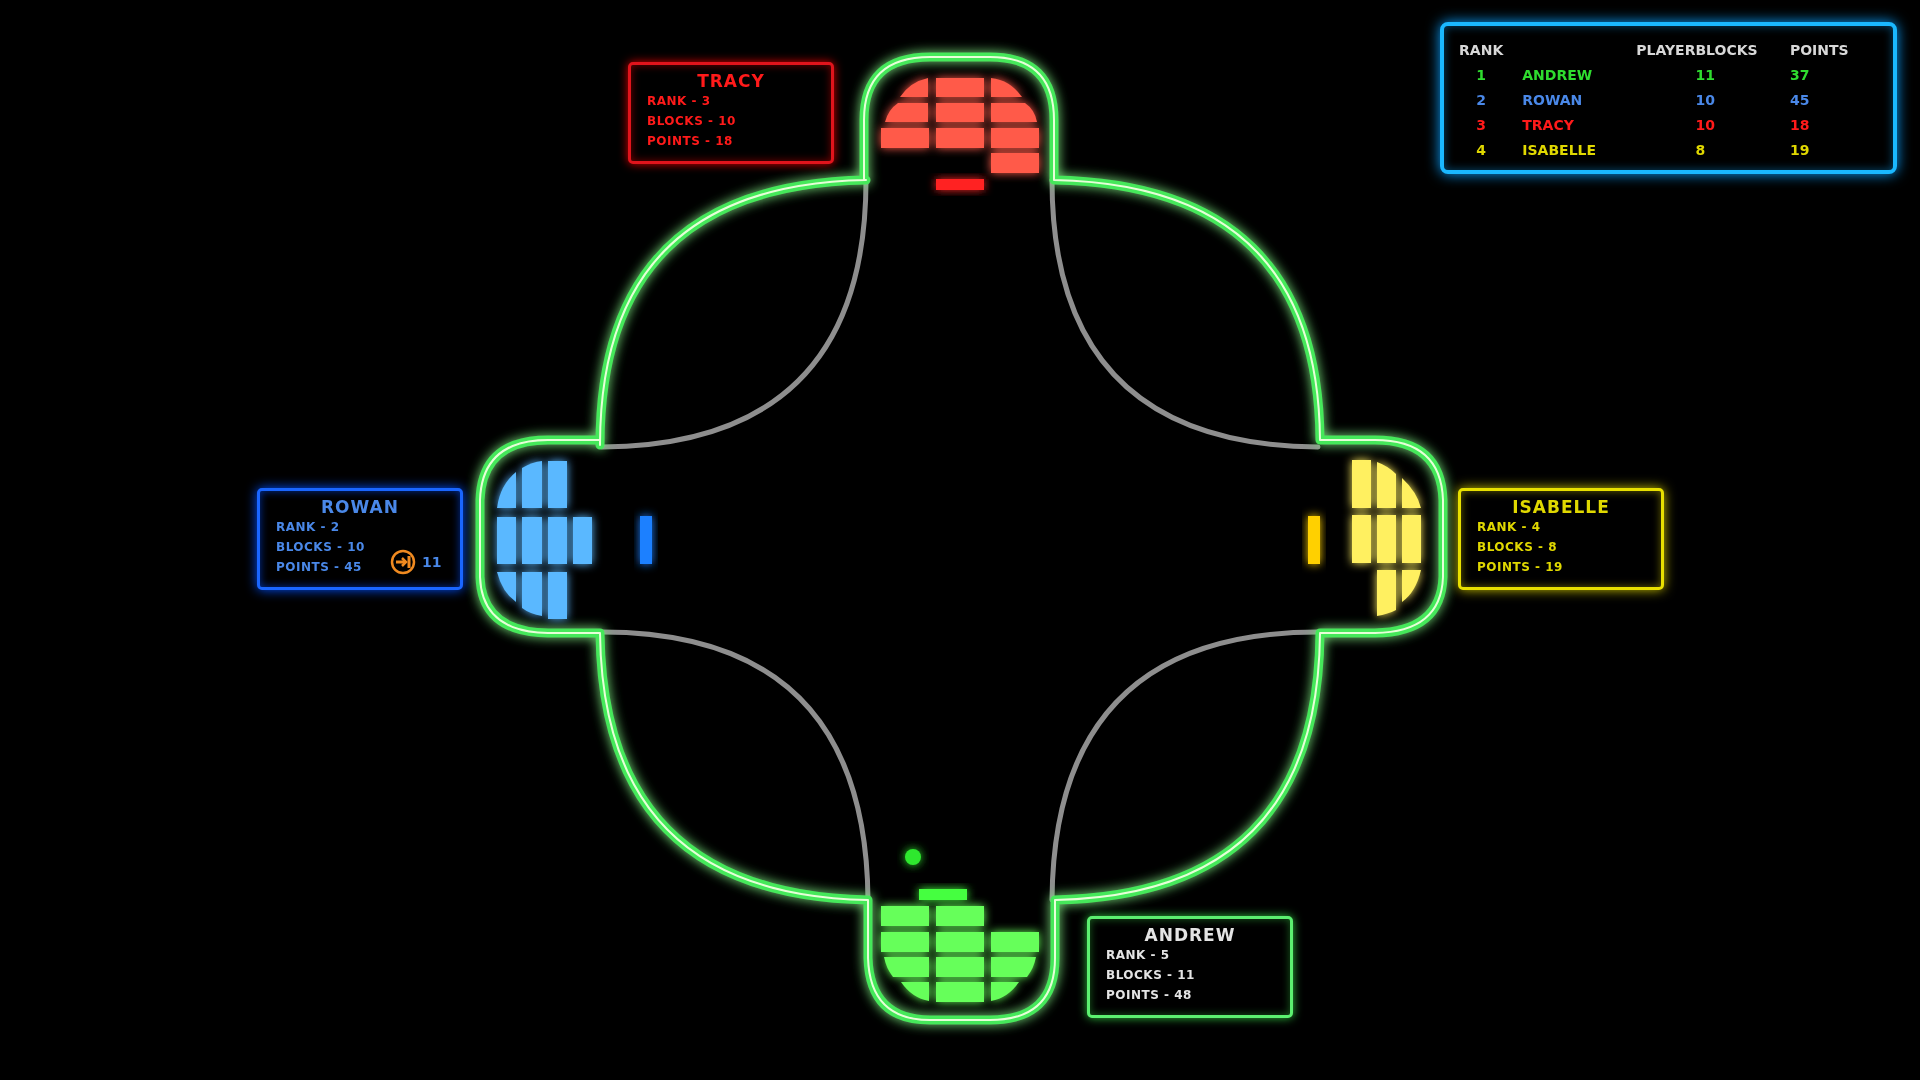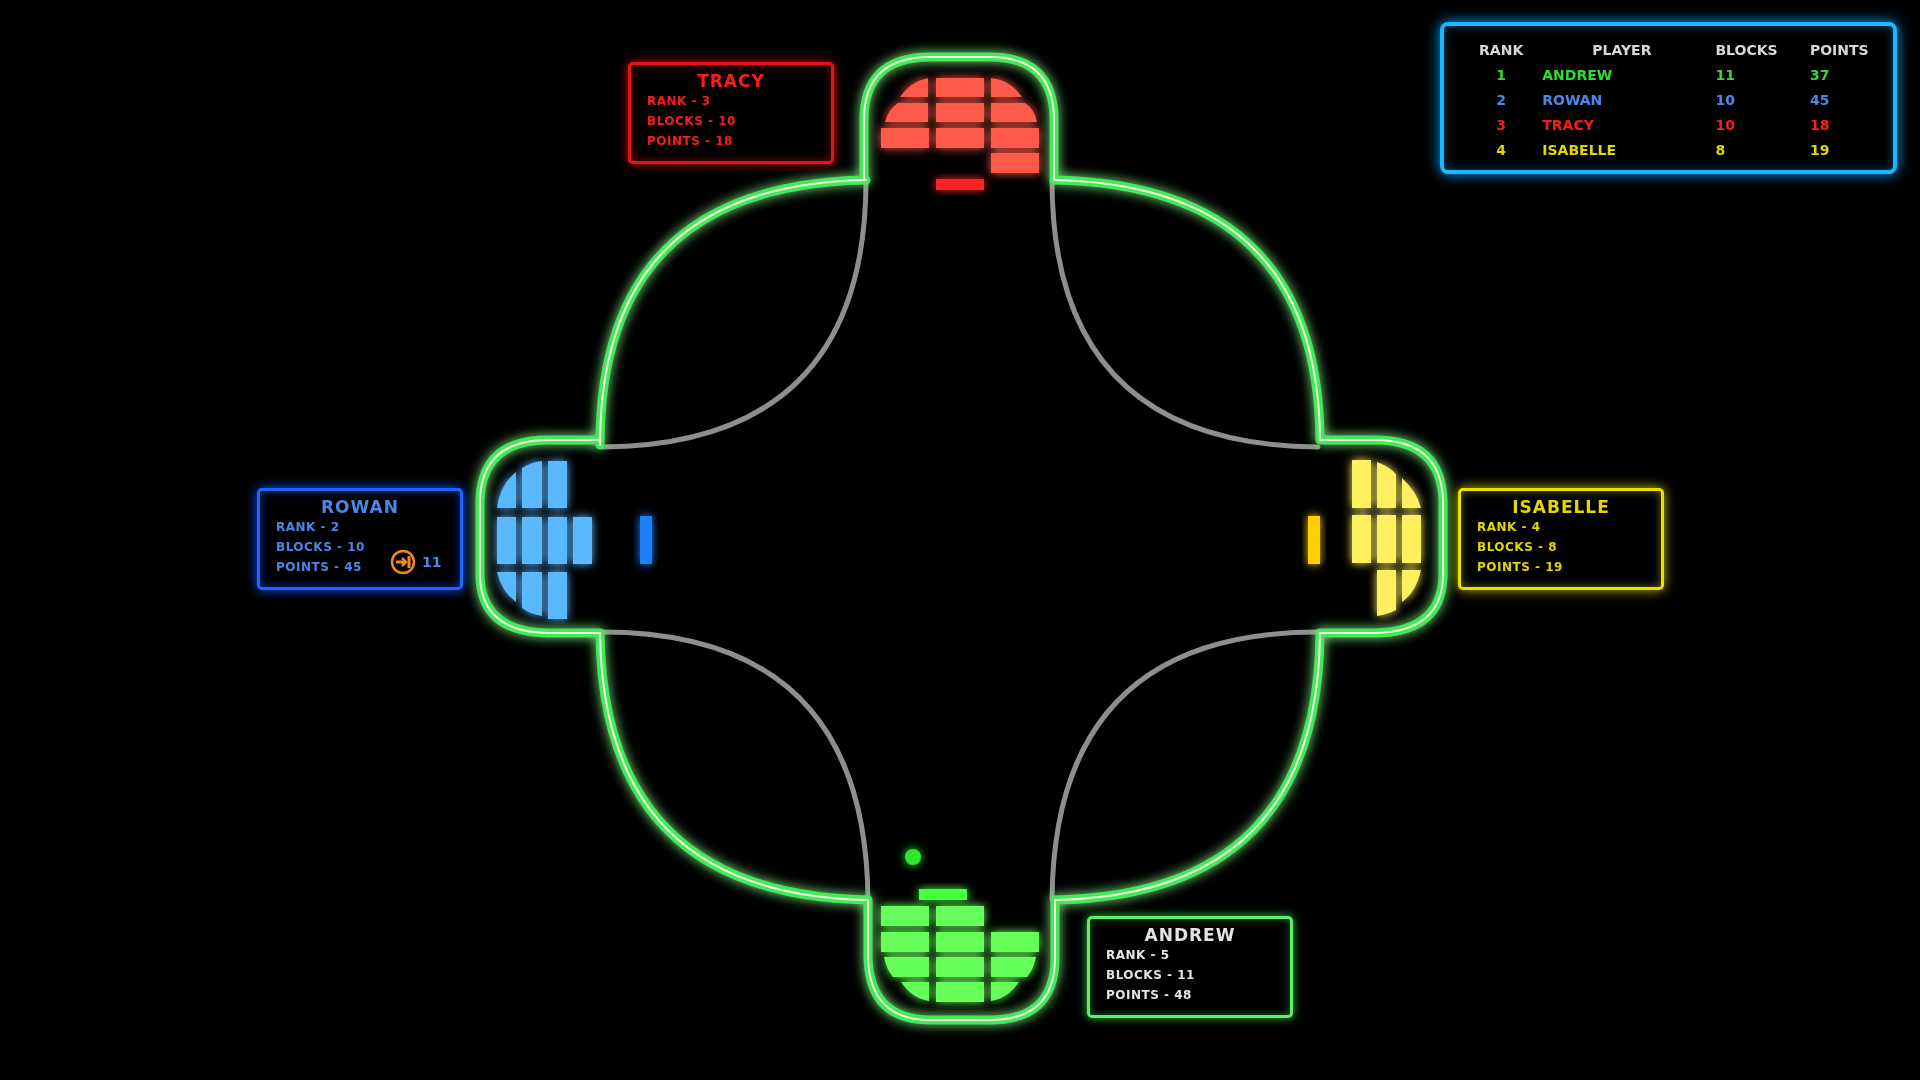--- a/index.html
+++ b/index.html
@@ -17,26 +17,26 @@
   .box-andrew { left:1087px; top:916px; width:206px; height:102px; border-color:#5cf070; color:#e4e4e4; box-shadow:0 0 10px #30c040, inset 0 0 8px #1a6020; }
   .powerup { position:absolute; left:130px; top:58px; display:flex; align-items:center; gap:6px; }
   .powerup .pu-icon { width:26px; height:26px; }
   .powerup .pu-count { font-size:14px; font-weight:bold; color:#4a88e8; }
 
   .scoreboard {
     position:absolute; left:1440px; top:22px; width:457px; height:152px; box-sizing:border-box;
     border:4px solid #1ab8ff; border-radius:8px; background:#000;
     box-shadow:0 0 14px #0aa0ff, inset 0 0 10px #064a70;
   }
-  .scoreboard table { border-collapse:collapse; position:absolute; left:10px; top:12px; width:430px;margin-left:20px; }
+  .scoreboard table { border-collapse:collapse; position:absolute; left:10px; top:12px; width:430px; }
   .scoreboard th { color:#d8d8d8; font-size:14px; font-weight:bold; height:24px; padding:0; }
   .scoreboard td { font-size:14px; font-weight:bold; height:25px; padding:0; }
   .scoreboard .c-rank { width:56px; text-align:center; }
   .scoreboard .c-player { width:190px; text-align:left; padding-left:14px; }
-  .scoreboard th.c-player { text-align:center; padding-left:0; }
+  .scoreboard th.c-player { text-align:right; padding-left:0; }
   .scoreboard .c-blocks { width:100px; text-align:left; }
   .scoreboard .c-points { width:100px; text-align:left; }
 </style>
 </head>
 <body>
 
 <svg id="arena" viewBox="0 0 1920 1080" xmlns="http://www.w3.org/2000/svg">
   <defs>
     <filter id="glowG" x="-20%" y="-20%" width="140%" height="140%">
       <feGaussianBlur stdDeviation="6" result="b"></feGaussianBlur>

